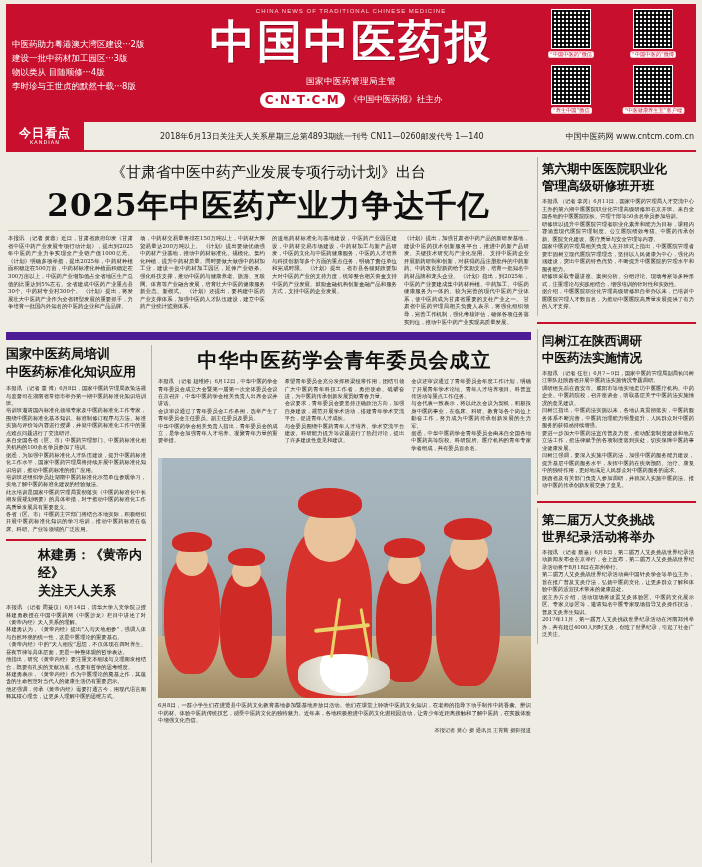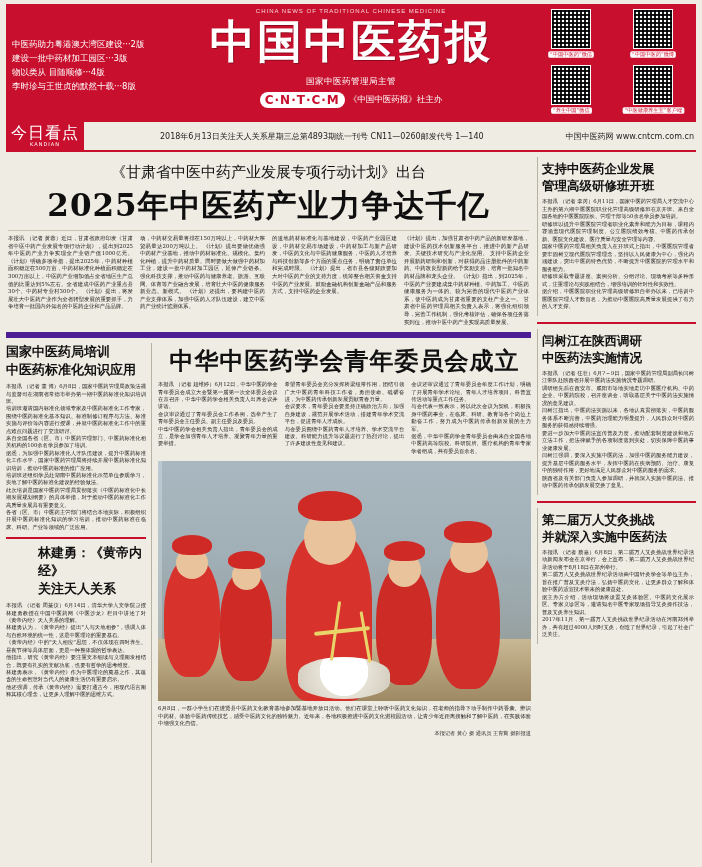--- a/index.html
+++ b/index.html
@@ -133,21 +133,21 @@
     background: #c8102e;
     color: #fff;
     width: 78px;
     height: 28px;
     display: flex;
     flex-direction: column;
     align-items: center;
     justify-content: center;
     line-height: 1;
   }
-  .kandian .cn { font-size: 16px; font-weight: normal; letter-spacing: 1px; }
+  .kandian .cn { font-size: 12px; font-weight: bold; letter-spacing: 1px; }
   .kandian .py { font-size: 5px; letter-spacing: 1px; margin-top: 1px; }
   .infomid {
     flex: 1;
     display: flex;
     justify-content: center;
     gap: 0;
     font-size: 8px;
     color: #222;
     white-space: nowrap;
   }
@@ -195,21 +195,21 @@
     text-align: justify;
     color: #1a1a1a;
     font-family: "DejaVu Serif", "Liberation Serif", serif;
   }
 
   
   .midband {
     display: flex;
     gap: 6px;
     margin-top: 6px;
-    border-top: 6px solid #4c1d95;
+    border-top: 8px solid #4c1d95;
     padding-top: 5px;
     flex: 1;
   }
   .mb-left { width: 146px; padding-right: 5px; border-right: 1px solid #b8b2a3; }
   .mb-right { flex: 1; }
 
   .sec-head {
     font-size: 13px;
     font-weight: bold;
     line-height: 18px;
@@ -222,21 +222,21 @@
     line-height: 7.4px;
     text-align: justify;
     color: #1a1a1a;
     font-family: "DejaVu Serif", "Liberation Serif", serif;
   }
   .three-col { column-count: 3; column-gap: 7px; }
   .divider-red { border-top: 2px solid #c8102e; margin: 6px 0 5px 0; }
 
   .photo-head {
     text-align: center;
-    font-size: 24px;
+    font-size: 20px;
     font-weight: bold;
     letter-spacing: 1px;
     font-family: "DejaVu Serif", "Liberation Serif", serif;
     color: #111;
     margin: 2px 0 4px 0;
   }
   .photo {
     position: relative;
     width: 100%;
     height: 240px;
@@ -460,21 +460,21 @@
           </div>
 
           <div class="photo-caption">6月8日，一群小学生们在进贤县中医药文化教育基地参加暨基地开放日活动。他们在课堂上聆听中医药文化知识，在老师的指导下动手制作中药香囊、辨识中药材、体验中医药传统技艺，感受中医药文化的独特魅力。近年来，各地积极推进中医药文化进校园活动，让青少年近距离接触和了解中医药，在实践体验中增强文化自信。</div>
           <div class="photo-credit">本报记者 黄心 摄  通讯员 王育寶  摄影报道</div>
         </div>
       </div>
     </div>
 
     <div class="col-side">
       <div class="side-block">
-        <div class="side-head" style="white-space: pre-line;">支持中医药企业发展
+        <div class="side-head" style="white-space: pre-line;">第六期中医医院职业化
 管理高级研修班开班</div>
         <div class="side-body" style="white-space: pre-line;">本报讯 （记者 李芮）6月11日，国家中医药管理局人才交流中心主办的第六期中医医院职业化管理高级研修班在京开班。来自全国各地的中医医院院长、管理干部等50余名学员参加培训。
 研修班以提升中医医院管理者职业化素养和能力为目标，课程内容涵盖现代医院管理制度、公立医院绩效考核、中医药传承创新、医院文化建设、医疗质量与安全管理等内容。
 国家中医药管理局相关负责人在开班式上指出，中医医院管理者要牢固树立现代医院管理理念，坚持以人民健康为中心，强化内涵建设，突出中医药特色优势，不断提升中医医院的管理水平和服务能力。
 研修班采取专题讲座、案例分析、分组讨论、现场考察等多种形式，注重理论与实践相结合，增强培训的针对性和实效性。
 据介绍，中医医院职业化管理高级研修班自举办以来，已培训中医医院管理人才数百名，为推动中医医院高质量发展提供了有力的人才支撑。</div>
       </div>
       <div class="side-sep"></div>
       <div class="side-block">
         <div class="side-head" style="white-space: pre-line;">闫树江在陕西调研
@@ -482,21 +482,21 @@
         <div class="side-body" style="white-space: pre-line;">本报讯 （记者 任壮）6月7～9日，国家中医药管理局副局长闫树江带队赴陕西省开展中医药法实施情况专题调研。
 调研组先后在西安市、咸阳市等地实地走访中医医疗机构、中药企业、中医药院校，召开座谈会，听取基层关于中医药法实施情况的意见建议。
 闫树江指出，中医药法实施以来，各地认真贯彻落实，中医药服务体系不断完善，中医药治理能力明显提升，人民群众对中医药服务的获得感持续增强。
 要进一步加大中医药法宣传普及力度，推动配套制度建设和地方立法工作，把法律赋予的各项制度落到实处，切实保障中医药事业健康发展。
 闫树江强调，要深入实施中医药法，加强中医药服务能力建设，提升基层中医药服务水平，发挥中医药在疾病预防、治疗、康复中的独特作用，更好地满足人民群众对中医药服务的需求。
 陕西省及有关部门负责人参加调研，并就深入实施中医药法、推动中医药传承创新发展交换了意见。</div>
       </div>
       <div class="side-sep"></div>
       <div class="side-block">
         <div class="side-head" style="white-space: pre-line;">第二届万人艾灸挑战
-并就深入实施中医药法</div>
+世界纪录活动将举办</div>
         <div class="side-body" style="white-space: pre-line;">本报讯 （记者 蔡嘉）6月8日，第二届万人艾灸挑战世界纪录活动新闻发布会在京举行，会上宣布，第二届万人艾灸挑战世界纪录活动将于8月18日在郑州举行。
 第二届万人艾灸挑战世界纪录活动由中国针灸学会等单位主办，旨在推广普及艾灸疗法，弘扬中医药文化，让更多群众了解和体验中医药适宜技术带来的健康益处。
 据主办方介绍，活动现场将设置艾灸体验区、中医药文化展示区、专家义诊区等，邀请知名中医专家现场指导艾灸操作技法，普及艾灸养生知识。
 2017年11月，第一届万人艾灸挑战世界纪录活动在河南郑州举办，共有超过4000人同时艾灸，创造了世界纪录，引起了社会广泛关注。</div>
       </div>
     </div>
   </div>
 
 </div>
 

